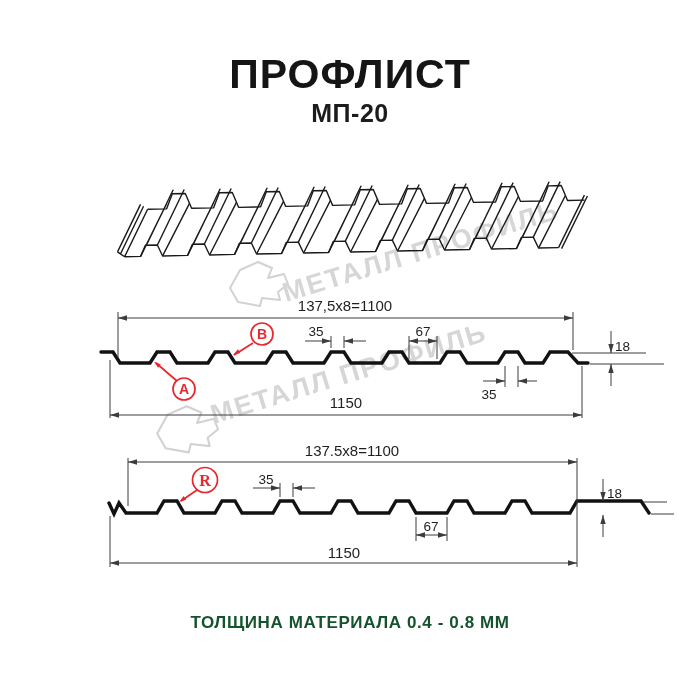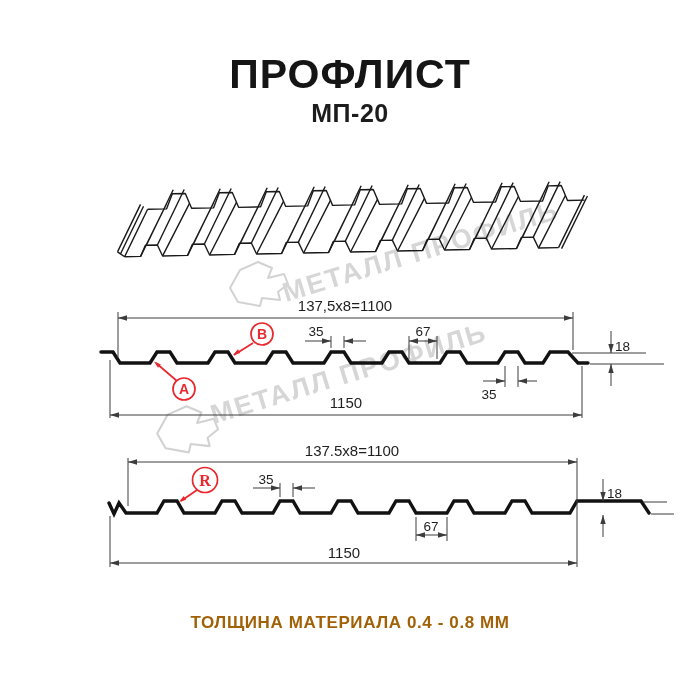--- a/index.html
+++ b/index.html
@@ -3,21 +3,21 @@
 <meta charset="utf-8">
 <style>
   html,body{margin:0;padding:0;background:#ffffff;}
   .page{position:relative;width:700px;height:700px;background:#fff;overflow:hidden;
         font-family:"Liberation Sans",sans-serif;}
   .title{position:absolute;top:54px;left:0;width:700px;text-align:center;
          font-size:41px;font-weight:800;letter-spacing:1px;color:#151515;line-height:1;}
   .subtitle{position:absolute;top:99px;left:0;width:700px;text-align:center;
          font-size:25px;font-weight:600;letter-spacing:.5px;color:#1c1c1c;}
   .footer{position:absolute;top:613px;left:0;width:700px;text-align:center;
-         font-size:17px;font-weight:600;letter-spacing:.6px;color:#a16207;}
+         font-size:17px;font-weight:600;letter-spacing:.6px;color:#14532d;}
   svg text{font-family:"Liberation Sans",sans-serif;fill:#1f1f1f;}
   .dim{font-size:15px;}
   .dimsm{font-size:13.5px;}
   .wm{font-size:27px;font-weight:bold;letter-spacing:2px;fill:#d6d6d6;}
   .redletter{font-size:14px;font-weight:bold;fill:#e8282e;}
   .redletter-serif{font-size:16px;font-weight:bold;fill:#e8282e;font-family:"Liberation Serif",serif;}
   .thin{stroke:#3c3c3c;stroke-width:1;fill:none;}
   .thick{stroke:#121212;stroke-width:3.4;fill:none;stroke-linejoin:miter;stroke-linecap:round;}
   .sketch{stroke:#1a1a1a;stroke-width:1.4;fill:none;stroke-linejoin:round;}
   .red{stroke:#e8282e;stroke-width:1.7;fill:none;}

